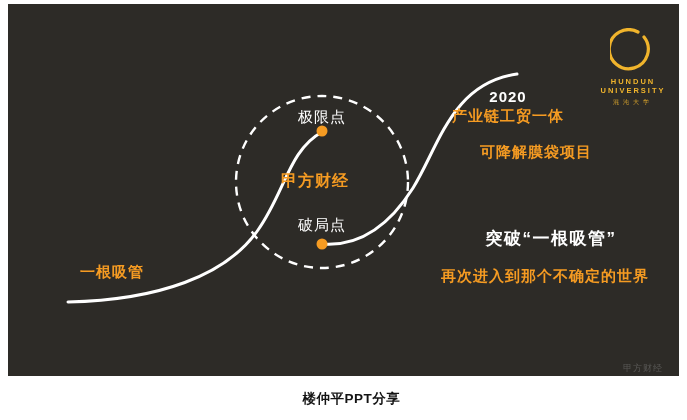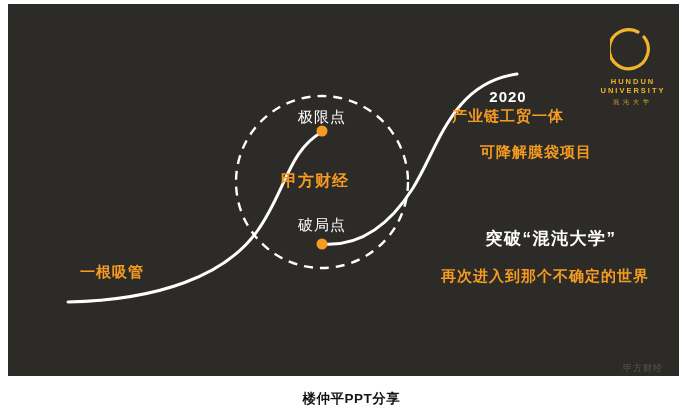--- a/index.html
+++ b/index.html
@@ -58,21 +58,21 @@
     <div class="t white limit-label">极限点</div>
     <div class="t orange b gap-label">甲方财经</div>
     <div class="t white break-label">破局点</div>
 
     <div class="t orange b straw-label">一根吸管</div>
 
     <div class="t white b year-2020">2020</div>
     <div class="t orange b chain-1">产业链工贸一体</div>
     <div class="t orange b chain-2">可降解膜袋项目</div>
 
-    <div class="t white b breakthrough-title">突破“混沌大学”</div>
+    <div class="t white b breakthrough-title">突破“一根吸管”</div>
     <div class="t orange b uncertain-world">再次进入到那个不确定的世界</div>
 
     <div class="logo">
       <svg class="enso" width="46" height="46" viewBox="0 0 46 46">
         <path d="M 28 4 A 19.5 19.5 0 1 0 34 9" fill="none" stroke="#f0b42c" stroke-width="3.2" stroke-linecap="round"></path>
       </svg>
       <div class="en">HUNDUN</div>
       <div class="en">UNIVERSITY</div>
       <div class="cn">混沌大学</div>
     </div>

